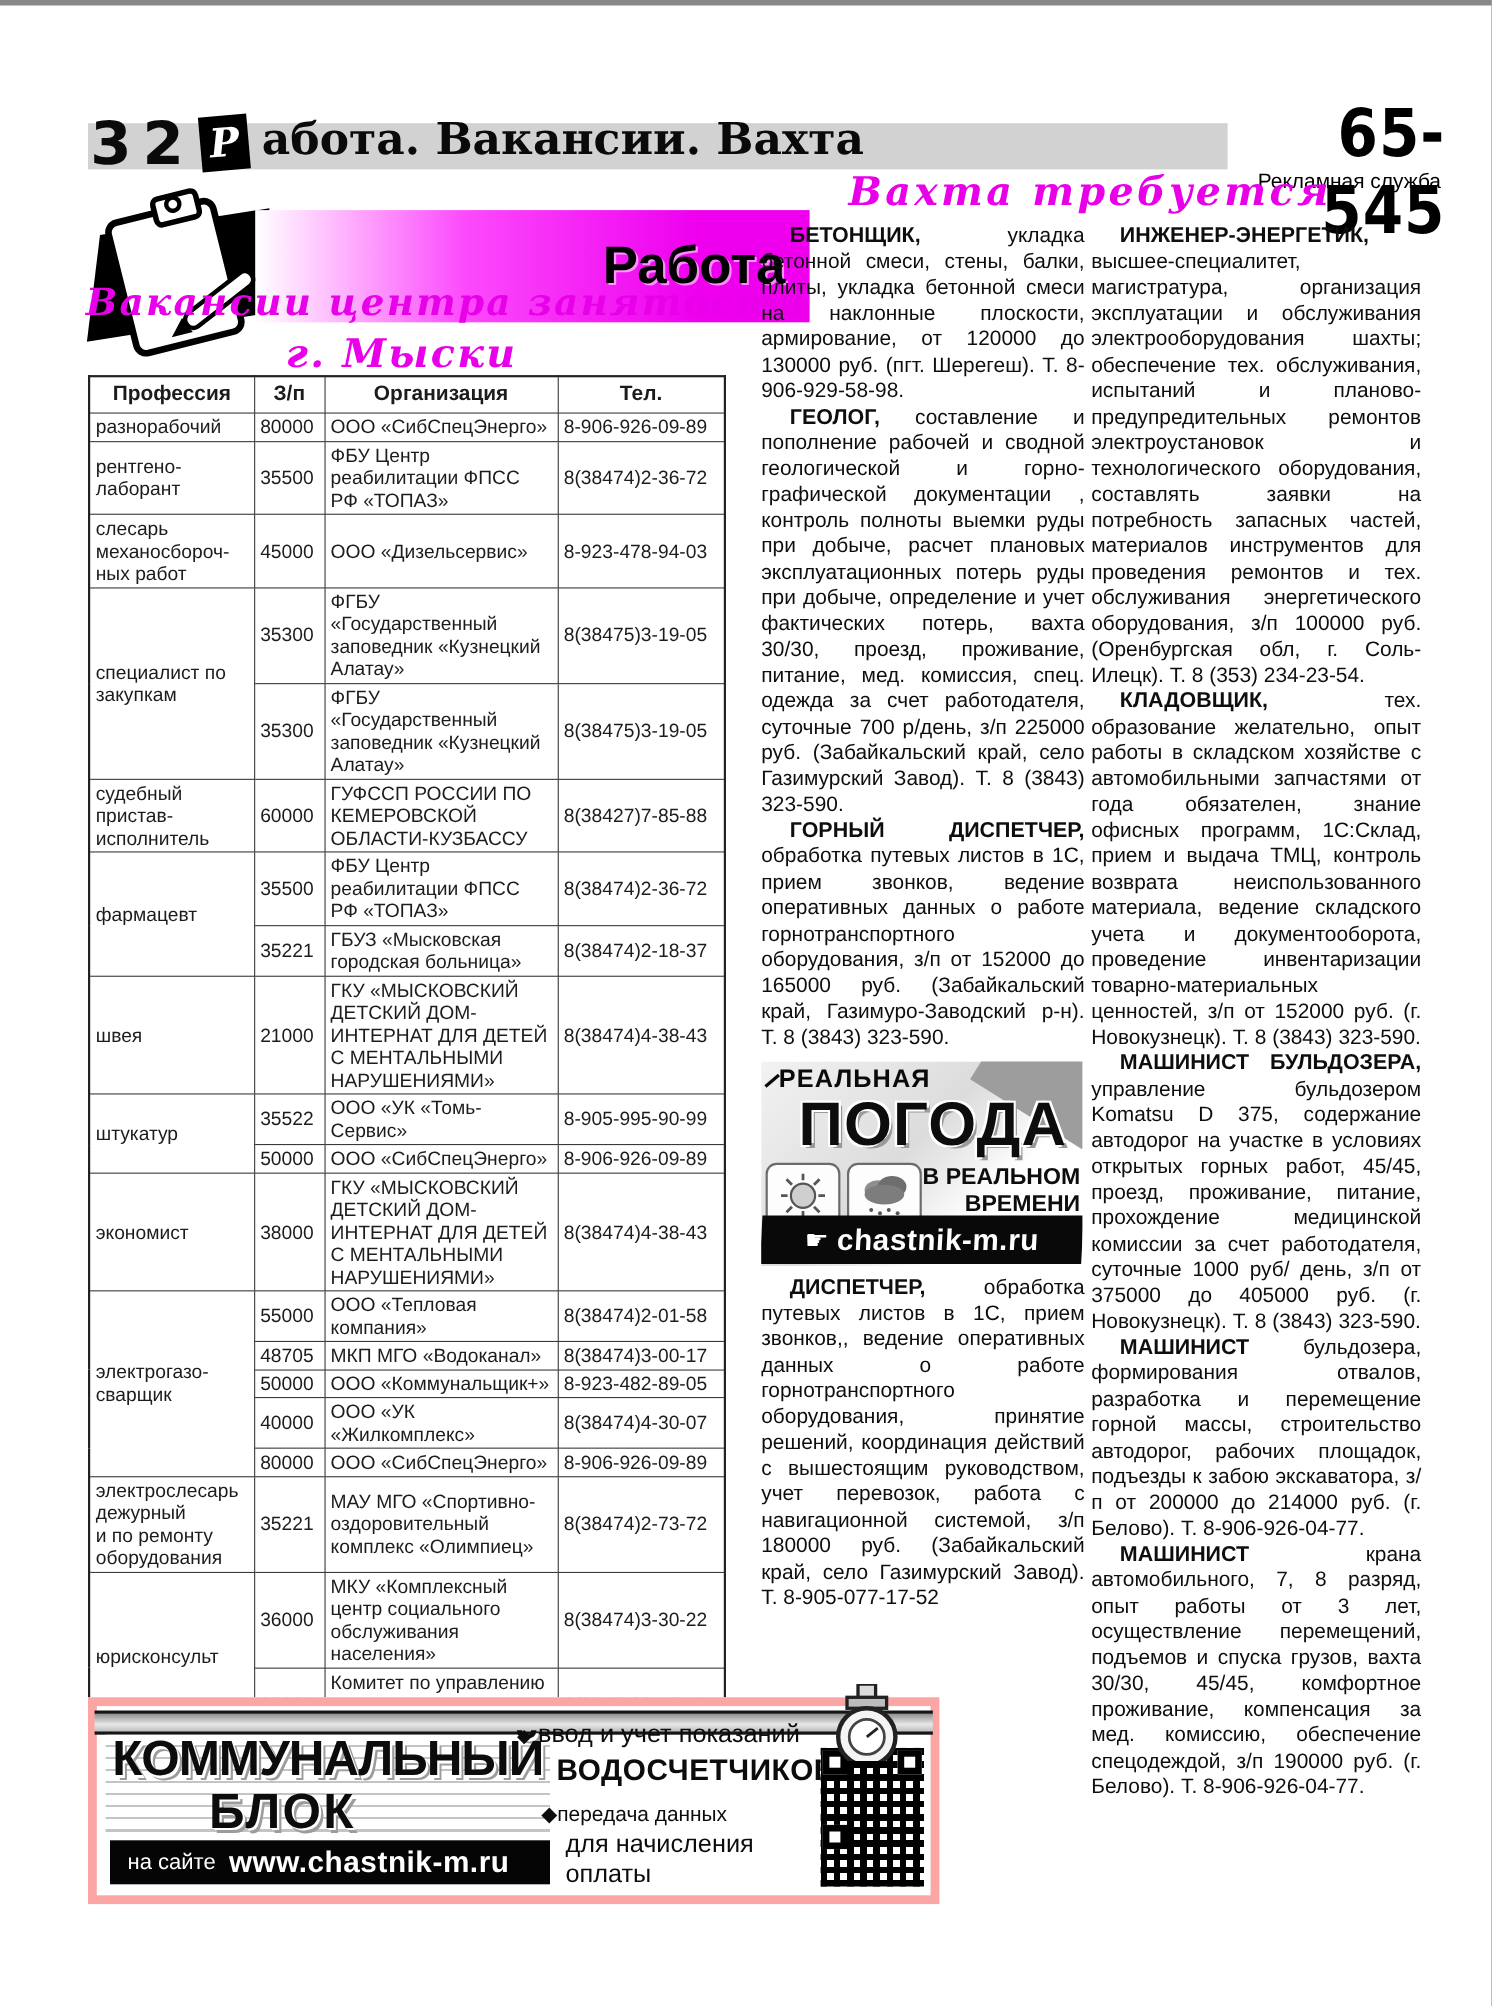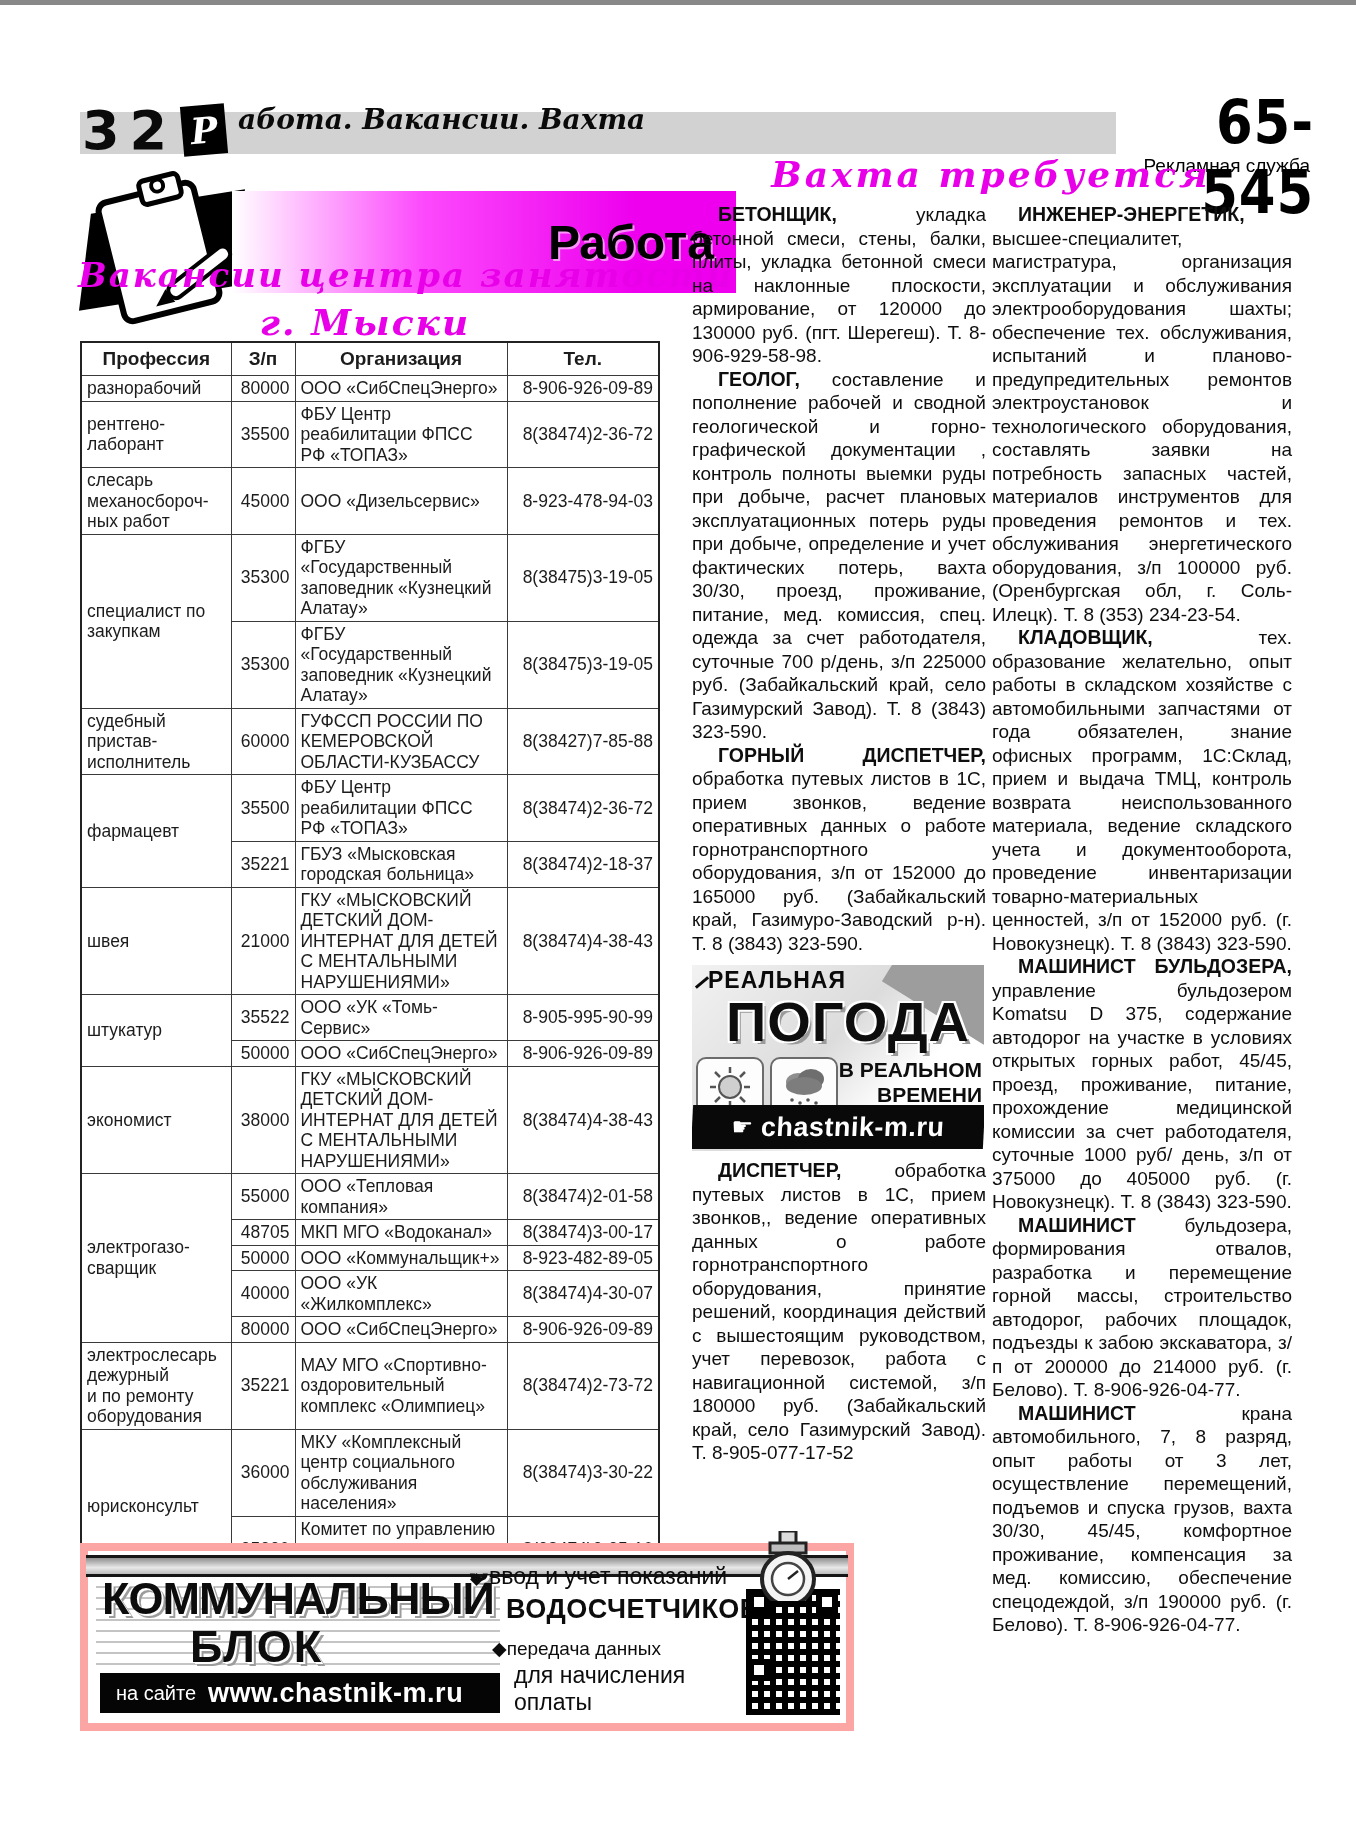--- a/index.html
+++ b/index.html
@@ -7,22 +7,22 @@
         font-family:"Liberation Sans",sans-serif;color:#111;overflow:hidden;}
   .abs{position:absolute;}
 
   
   .header-bar{left:80px;top:107px;width:1036px;height:42px;background:#d2d2d2;}
   .page-num{left:82px;top:94px;font-family:"DejaVu Sans",sans-serif;font-weight:bold;
             font-size:54px;letter-spacing:10px;color:#0a0a0a;}
   .cap-box{left:182px;top:100px;width:44px;height:50px;background:#000;transform:rotate(-5deg);
            color:#fff;text-align:center;font-family:"DejaVu Serif",serif;font-style:italic;
            font-weight:bold;font-size:36px;line-height:50px;}
-  .section-title{left:238px;top:98px;font-family:"DejaVu Serif",serif;font-style:italic;
-                 font-weight:bold;font-size:28px;color:#0a0a0a;white-space:nowrap;}
+  .section-title{left:238px;top:98px;font-family:"DejaVu Serif",serif;
+                 font-weight:bold;font-size:40px;color:#0a0a0a;white-space:nowrap;}
   .phone-big{left:1108px;top:82px;width:206px;text-align:right;font-family:"DejaVu Sans",sans-serif;
              font-weight:bold;font-size:60px;letter-spacing:1px;transform:scaleX(.88);
              transform-origin:right top;color:#000;}
   .phone-caption{left:1110px;top:150px;width:200px;text-align:right;font-size:19px;color:#000;}
 
   
   .black-para{left:84px;top:198px;width:156px;height:94px;background:#000;
               transform:rotate(-9deg) skewX(-16deg);}
   .work-banner{left:232px;top:186px;width:504px;height:102px;
                background:linear-gradient(90deg,#ffffff 0%,#fc49fc 38%,#ee00ee 80%);}
@@ -37,21 +37,21 @@
               font-family:"DejaVu Serif",serif;font-style:italic;font-weight:bold;
               font-size:36px;letter-spacing:2px;}
 
   
   .vac-table{left:80px;top:336px;width:578px;}
   table{border-collapse:collapse;width:100%;table-layout:fixed;}
   th,td{border:1.6px solid #3a3a3a;padding:2px 5px;font-size:17.5px;line-height:20.5px;
         vertical-align:middle;color:#1c1c1c;}
   th{font-weight:bold;font-size:19px;text-align:center;height:28px;}
   td.prof{white-space:pre-line;}
-  td.zp,td.tel{text-align:right;}
+  td.zp,td.tel{text-align:left;}
   .c-prof{width:150px;} .c-zp{width:64px;} .c-org{width:212px;} .c-tel{width:152px;}
   table{border:2.5px solid #222;}
 
   
   .vahta-title{left:692px;top:148px;width:598px;text-align:center;color:#e800e8;
                font-family:"DejaVu Serif",serif;font-style:italic;font-weight:bold;
                font-size:36px;letter-spacing:3px;white-space:nowrap;}
   .colB{left:692px;top:198px;width:294px;}
   .colC{left:992px;top:198px;width:300px;}
   .job{margin:0;font-size:19px;line-height:23.5px;text-align:justify;text-indent:26px;color:#0e0e0e;}

